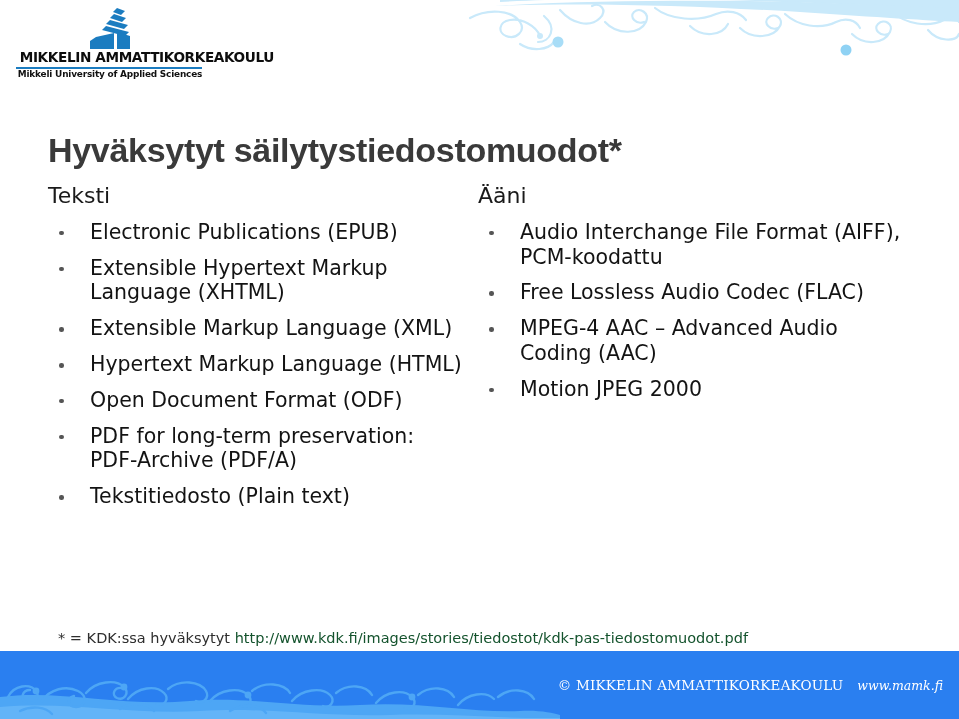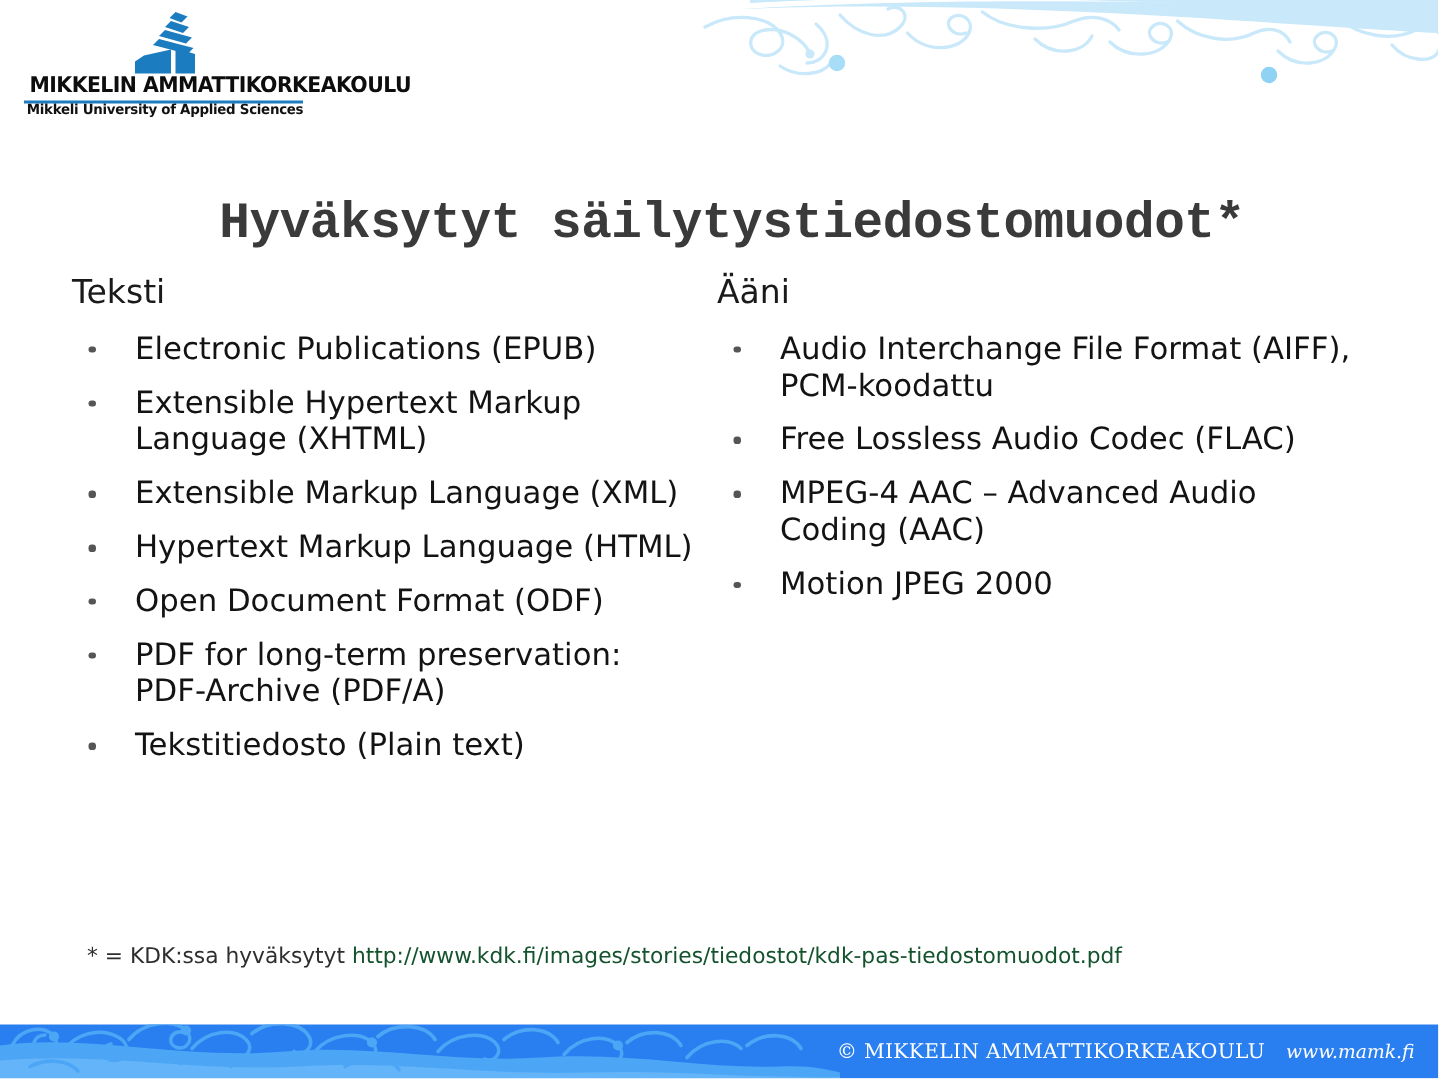--- a/index.html
+++ b/index.html
@@ -84,27 +84,26 @@
     transform: scaleX(0.96);
     transform-origin: center;
   }
 
   
   .title {
     position: absolute;
     left: 48px;
     top: 108px;
     width: 880px;
-    font-family: Liberation Mono, monospace;
+    font-family: Liberation Sans, sans-serif;
     font-weight: 700;
     font-size: 34px;
     color: #3a3a3a;
     letter-spacing: -0.3px;
     line-height: 1.15;
-    text-align: center;
   }
 
   
   .col {
     position: absolute;
     top: 183px;
   }
   .col-left  { left: 48px;  width: 420px; }
   .col-right { left: 478px; width: 430px; }
 
@@ -157,21 +156,21 @@
     color: #14532d;
     text-decoration: none;
   }
 
   
   .bottom-bar {
     position: absolute;
     left: 0;
     bottom: 0;
     width: 959px;
-    height: 36px;
+    height: 68px;
     background: #2a7ff0;
     overflow: hidden;
   }
   .bottom-bar .waves {
     position: absolute;
     left: 0;
     bottom: 0;
     width: 560px;
     height: 52px;
   }

